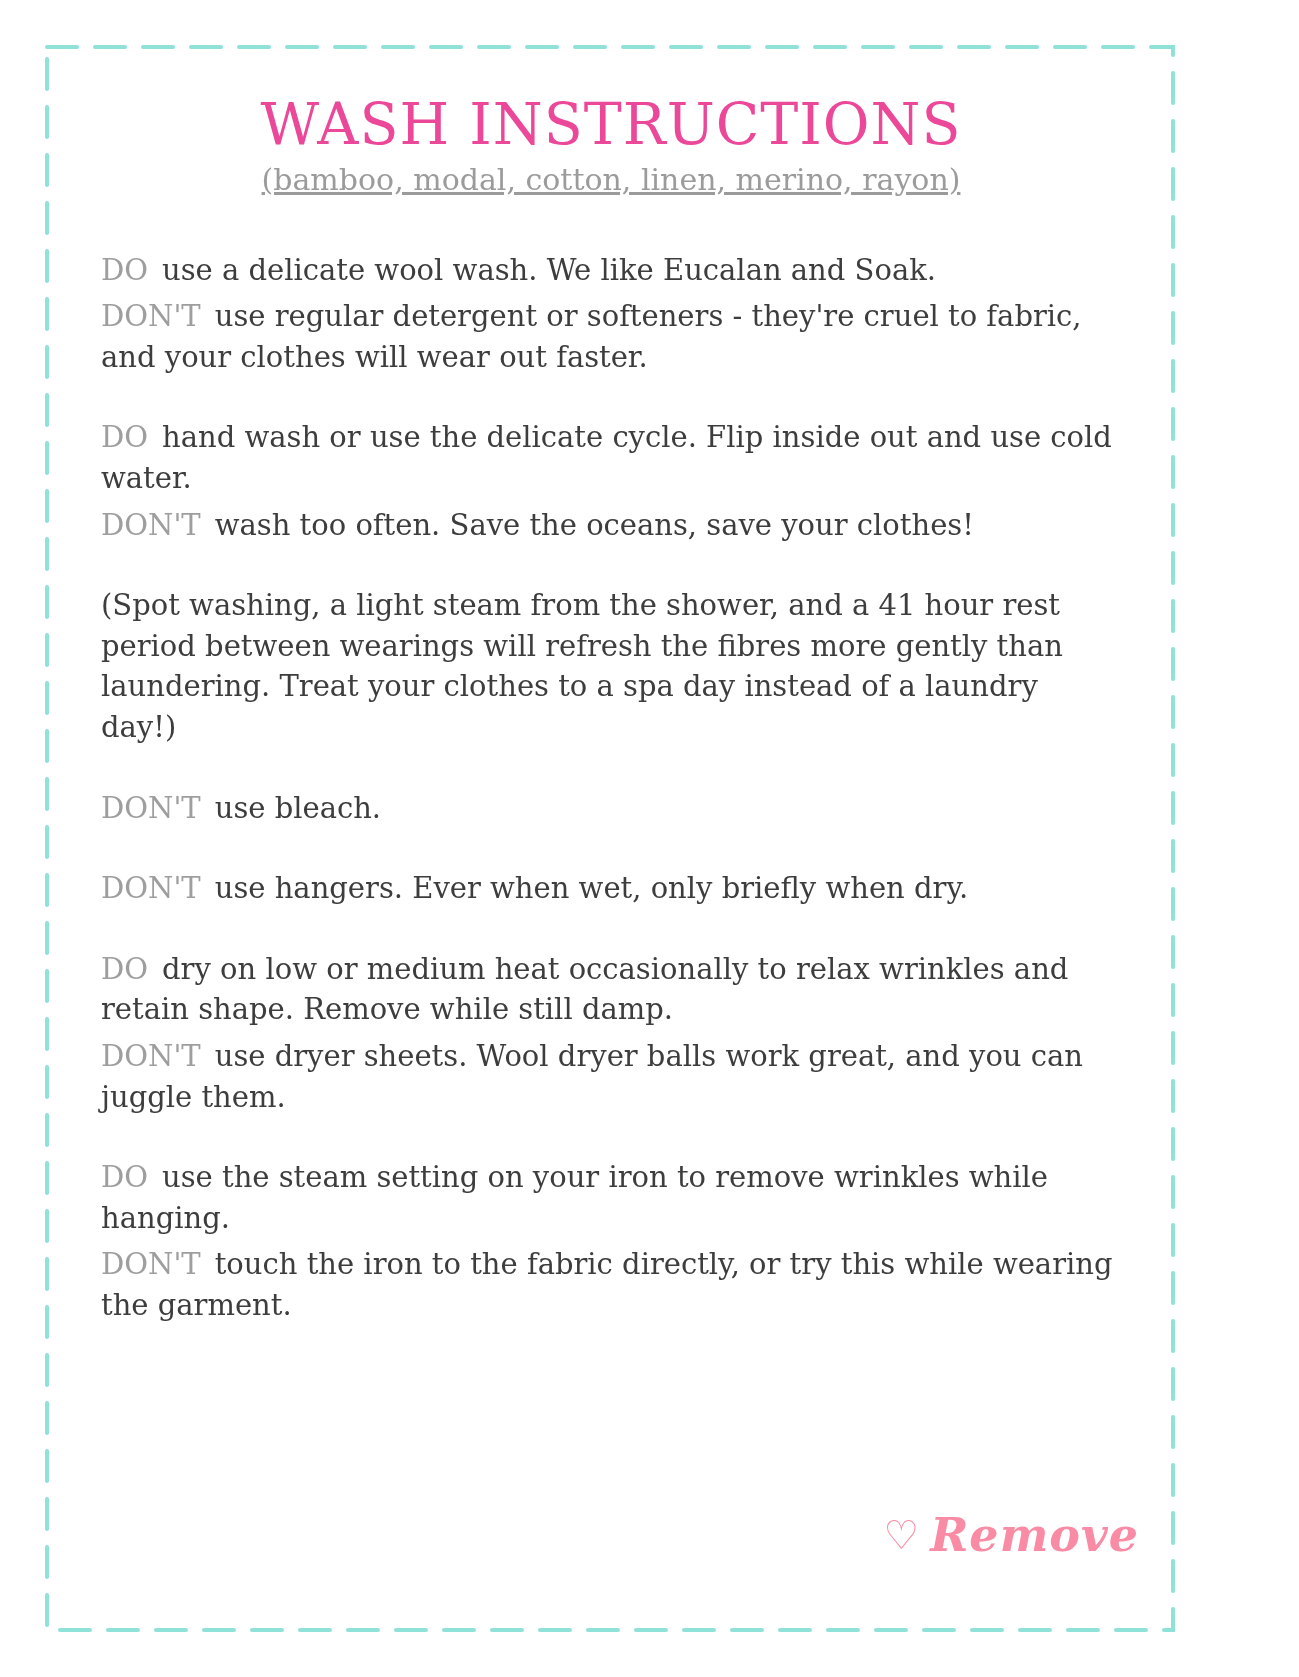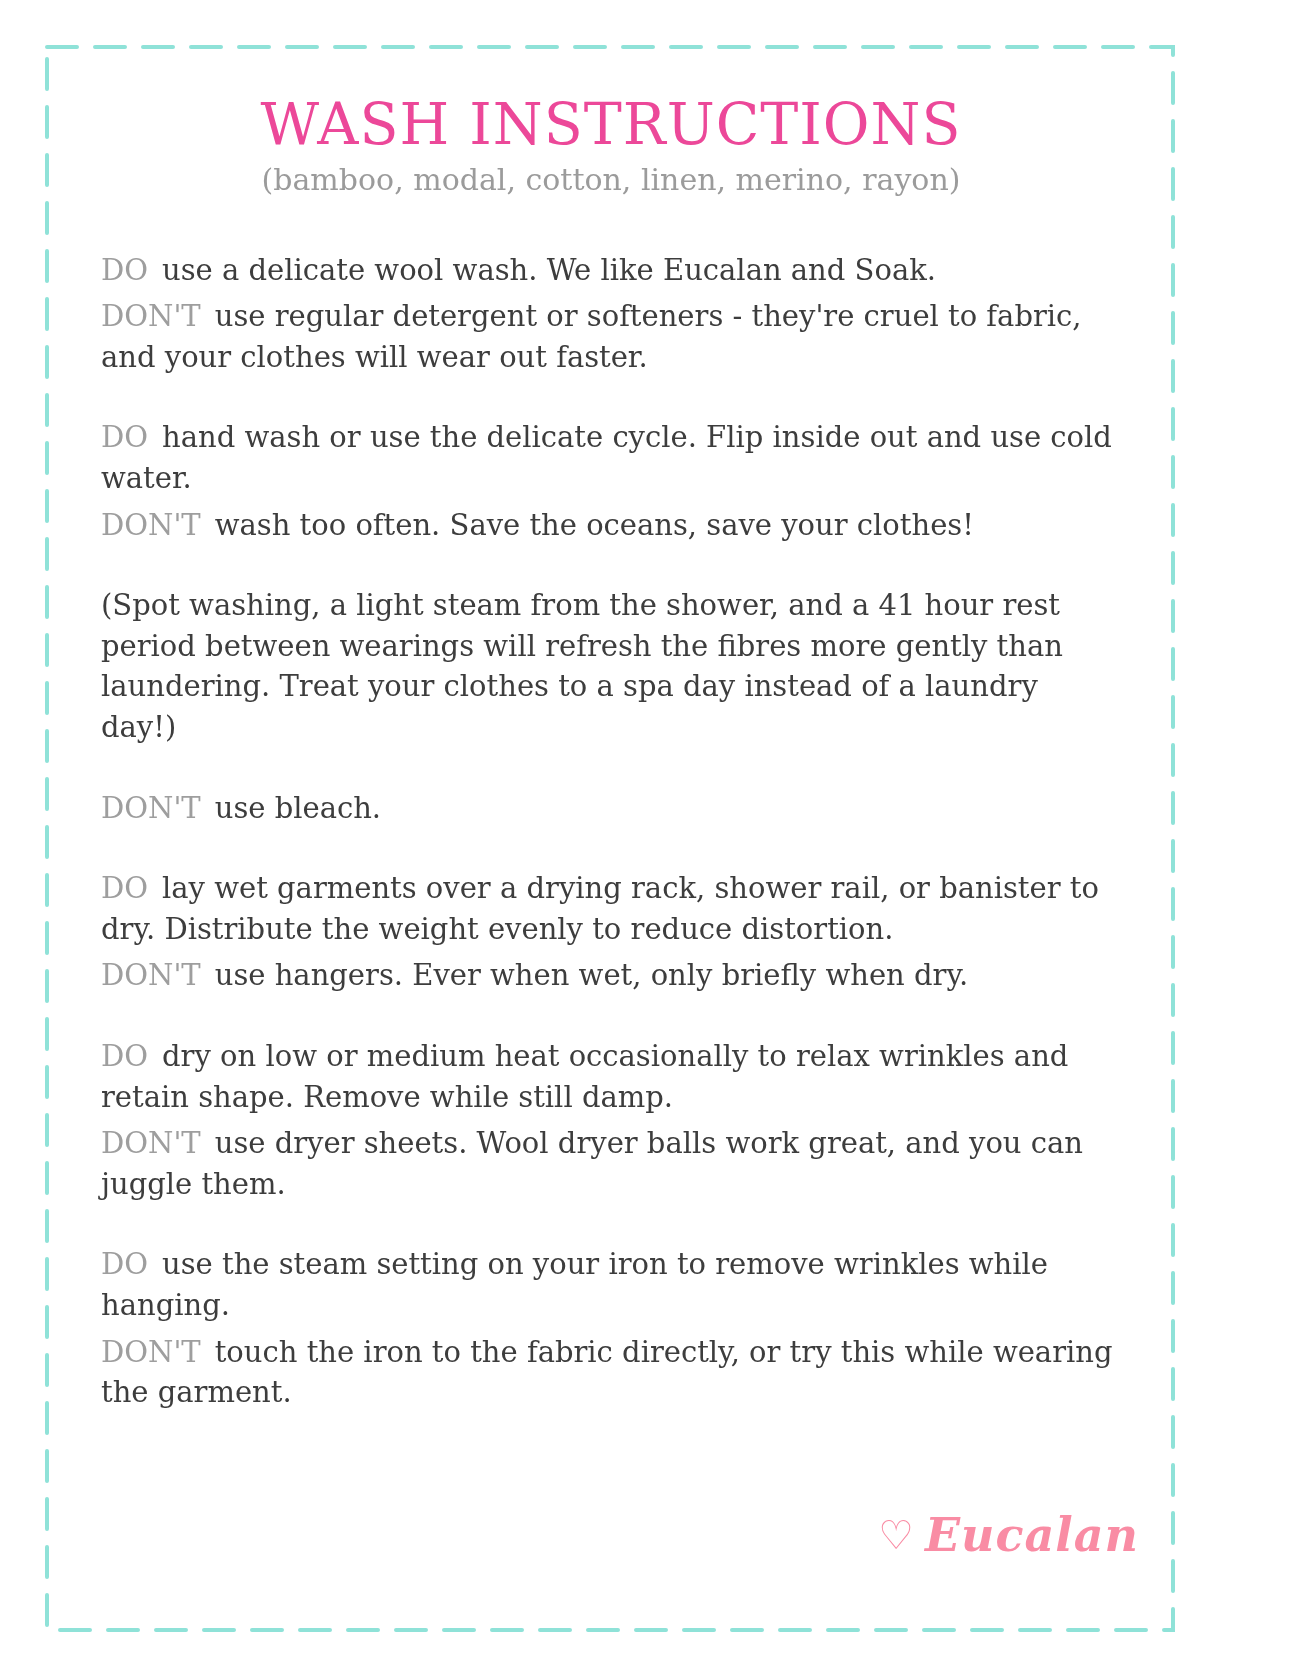--- a/index.html
+++ b/index.html
@@ -48,20 +48,21 @@
     font-weight: 400;
     color: #9b9b9b;
     line-height: 1.15;
   }
   .fabrics {
     margin: 6px 0 0 0;
     font-size: 30px;
     font-weight: 400;
     color: #9b9b9b;
     line-height: 1.2;
+    text-decoration: underline;
   }
   .body-text {
     font-size: 29px;
     line-height: 1.4;
     color: #3d3d3d;
   }
   .section {
     margin: 0 0 40px 0;
   }
   .line {
@@ -133,23 +134,20 @@
       </div>
 
       <div class="section">
         <p class="line">
           <span class="label">DON'T</span><span class="text">use bleach.</span>
         </p>
       </div>
 
       <div class="section">
         <p class="line">
-          <span class="label">DO</span><span class="text">lay wet garments over a drying rack, shower rail, or banister to dry. Distribute the weight evenly to reduce distortion.</span>
-        </p>
-        <p class="line">
           <span class="label">DON'T</span><span class="text">use hangers. Ever when wet, only briefly when dry.</span>
         </p>
       </div>
 
       <div class="section">
         <p class="line">
           <span class="label">DO</span><span class="text">dry on low or medium heat occasionally to relax wrinkles and retain shape. Remove while still damp.</span>
         </p>
         <p class="line">
           <span class="label">DON'T</span><span class="text">use dryer sheets. Wool dryer balls work great, and you can juggle them.</span>
@@ -162,16 +160,16 @@
         </p>
         <p class="line">
           <span class="label">DON'T</span><span class="text">touch the iron to the fabric directly, or try this while wearing the garment.</span>
         </p>
       </div>
 
     </div>
   </div>
 
   <div class="logo">
-    <span class="heart">♡</span><span>Eucalan</span>
+    <span class="heart">♡</span><span>Remove</span>
   </div>
 
 </div>
 
 </body></html>

